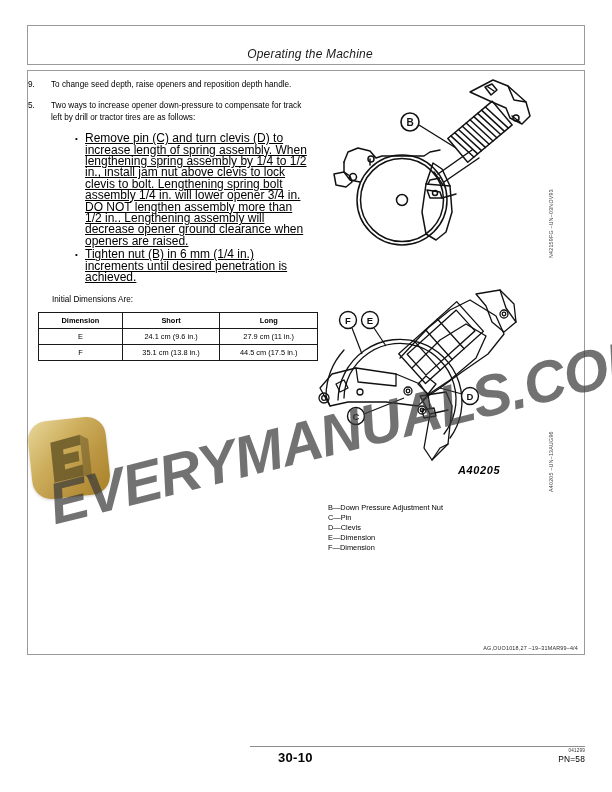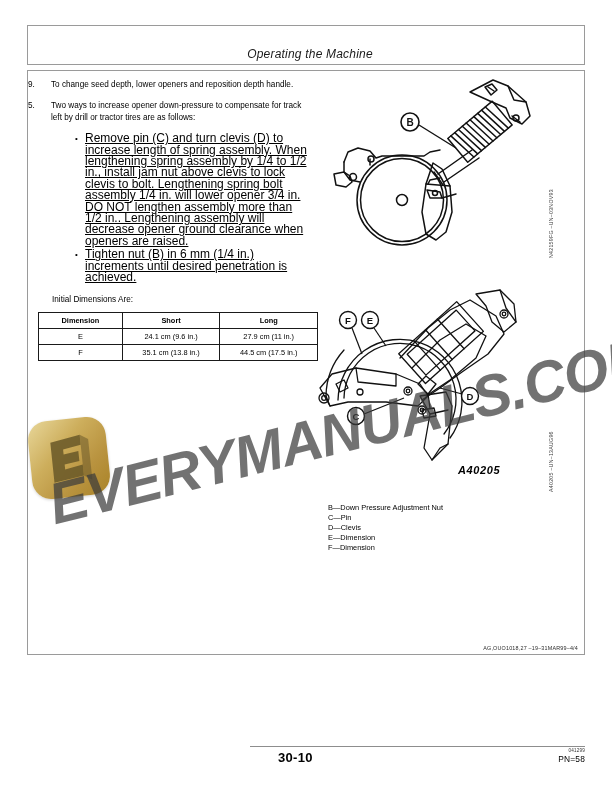--- a/index.html
+++ b/index.html
@@ -256,21 +256,21 @@
   <div class="header-band">
     <div class="header-title">Operating the Machine</div>
   </div>
 
   <div class="content-frame"></div>
 
   <div class="text-col">
 
     <div class="num-item">
       <span class="num">9.</span>
-      <span>To change seed depth, lower openers and reposition depth handle.</span>
+      <span>To change seed depth, raise openers and reposition depth handle.</span>
     </div>
 
     <div class="num-item">
       <span class="num">5.</span>
       <span>Two ways to increase opener down-pressure to compensate for track left by drill or tractor tires are as follows:</span>
       <ul class="bullets">
         <li>Remove pin (C) and turn clevis (D) to increase length of spring assembly. When lengthening spring assembly by 1/4 to 1/2 in., install jam nut above clevis to lock clevis to bolt. Lengthening spring bolt assembly 1/4 in. will lower opener 3/4 in. DO NOT lengthen assembly more than 1/2 in.. Lengthening assembly will decrease opener ground clearance when openers are raised.</li>
         <li>Tighten nut (B) in 6 mm (1/4 in.) increments until desired penetration is achieved.</li>
       </ul>
     </div>

